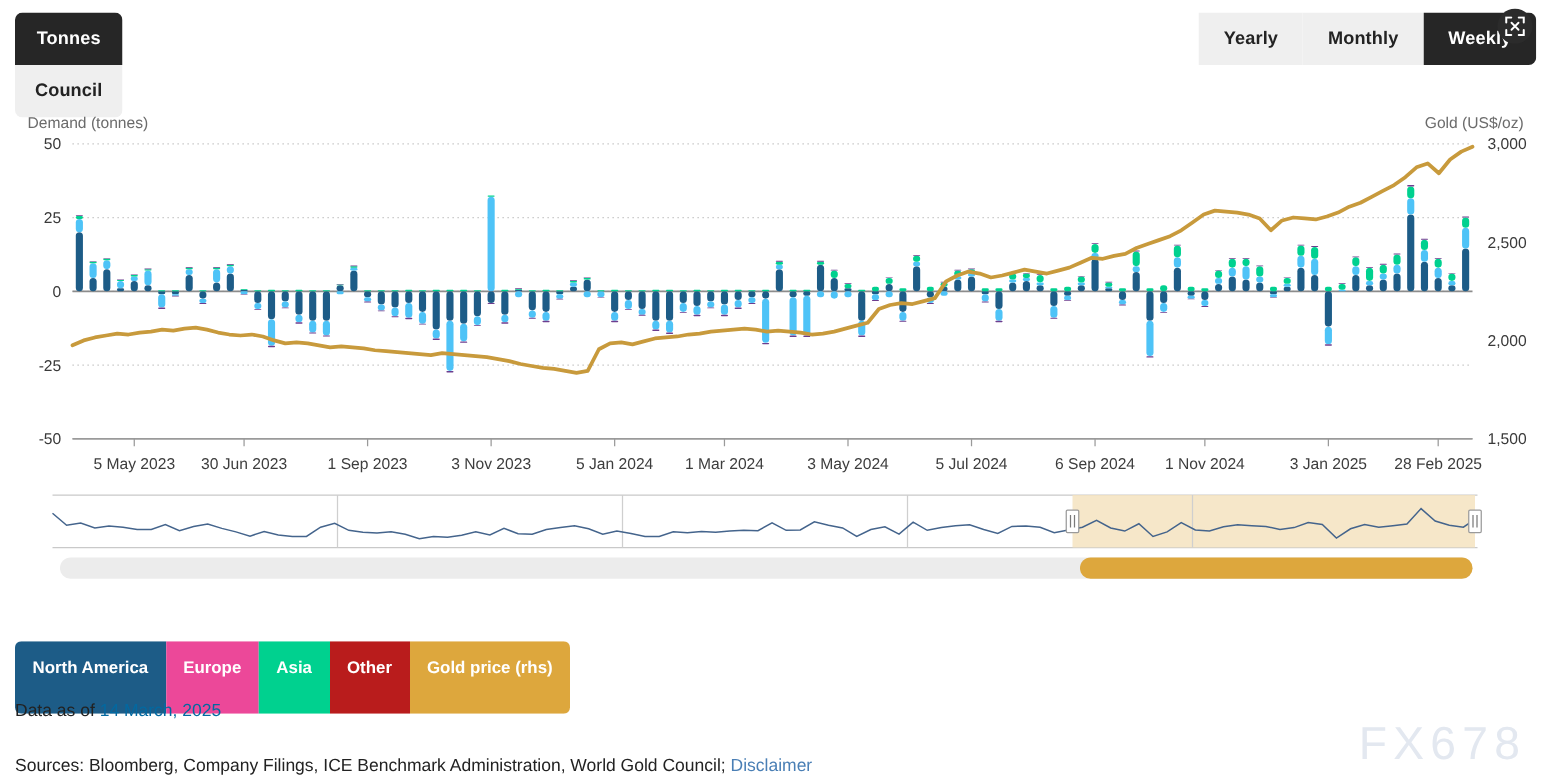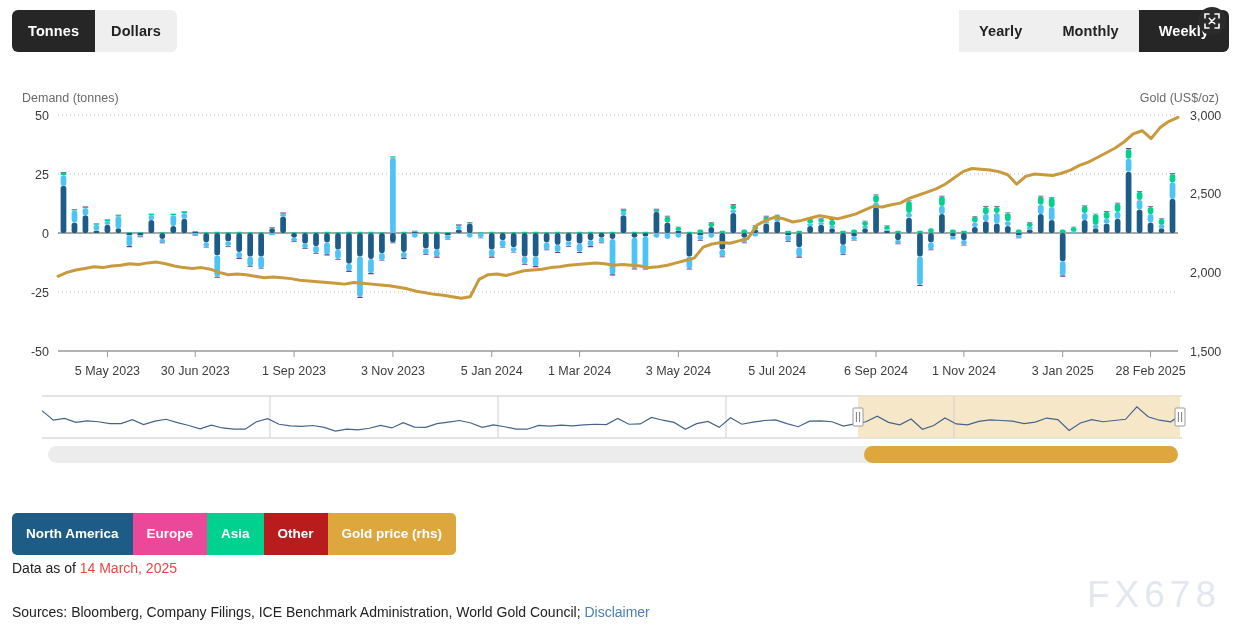--- a/index.html
+++ b/index.html
@@ -13,21 +13,21 @@
 
   
   .seg { position:absolute; display:flex; border-radius:6px; overflow:hidden; }
   .seg-btn {
     font-size: 14.5px; font-weight: 700; letter-spacing:.1px;
     padding: 0 16px; height: 42px; line-height: 42px;
     background: #efefef; color:#232323; border:none; cursor:pointer;
     font-family: "Liberation Sans", sans-serif; white-space:nowrap;
   }
   .seg-btn.active { background:#262626; color:#ffffff; }
-  #unit-seg { left: 12px; top: 10px; }
+  #unit-seg { left: 12px; top: 10px; flex-direction: column; }
   #period-seg { right: 6px; top: 10px; padding-left: 38px; }
   #period-seg .seg-btn { padding: 0 20px; }
 
   .fs-badge {
     position:absolute; right:9px; top:7px; width:28px; height:28px;
     border-radius:50%; background:#2b2b2b; display:flex; align-items:center;
     justify-content:center; cursor:pointer; z-index:5;
   }
 
   
@@ -41,42 +41,42 @@
 
   .tick-lbl { font-size:12.5px; fill:#3a3a3a; font-family:"Liberation Sans", sans-serif; }
   .xtick-lbl { font-size:12.5px; fill:#3d3d3d; font-family:"Liberation Sans", sans-serif; text-anchor:middle; }
 
   
   #nav-wrap { position:absolute; left:0; top:388px; width:1235px; height:80px; }
 
   
   #legend { position:absolute; left:12px; top:513px; display:flex; border-radius:5px; overflow:hidden; }
   .legend-item {
-    height:42px; line-height:42px; padding:0 14px; color:#fff;
+    height:58px; line-height:42px; padding:0 14px; color:#fff;
     font-size:13.5px; font-weight:700; cursor:pointer; white-space:nowrap;
   }
 
   
   #data-asof { position:absolute; left:12px; top:560px; font-size:14px; color:#222; }
-  #data-asof .dim { color:#ef4444; }
+  #data-asof .dim { color:#0369a1; }
   #sources { position:absolute; left:12px; top:604px; font-size:14px; color:#222; }
   #sources a { color:#4a7fb5; text-decoration:none; }
   #watermark {
     position:absolute; right:14px; top:574px; font-size:37px; letter-spacing:5px;
     color:#e3e8f0; font-weight:400; user-select:none;
   }
 </style>
 </head>
 <body>
 
 <div id="root">
 
   <div class="seg" id="unit-seg">
     <button class="seg-btn active">Tonnes</button>
-    <button class="seg-btn">Dollars</button>
+    <button class="seg-btn">Council</button>
   </div>
 
   <div class="seg" id="period-seg">
     <button class="seg-btn">Yearly</button>
     <button class="seg-btn">Monthly</button>
     <button class="seg-btn active">Weekly</button>
   </div>
 
   <div class="fs-badge">
     <svg width="16" height="16" viewBox="0 0 16 16" aria-hidden="true">

